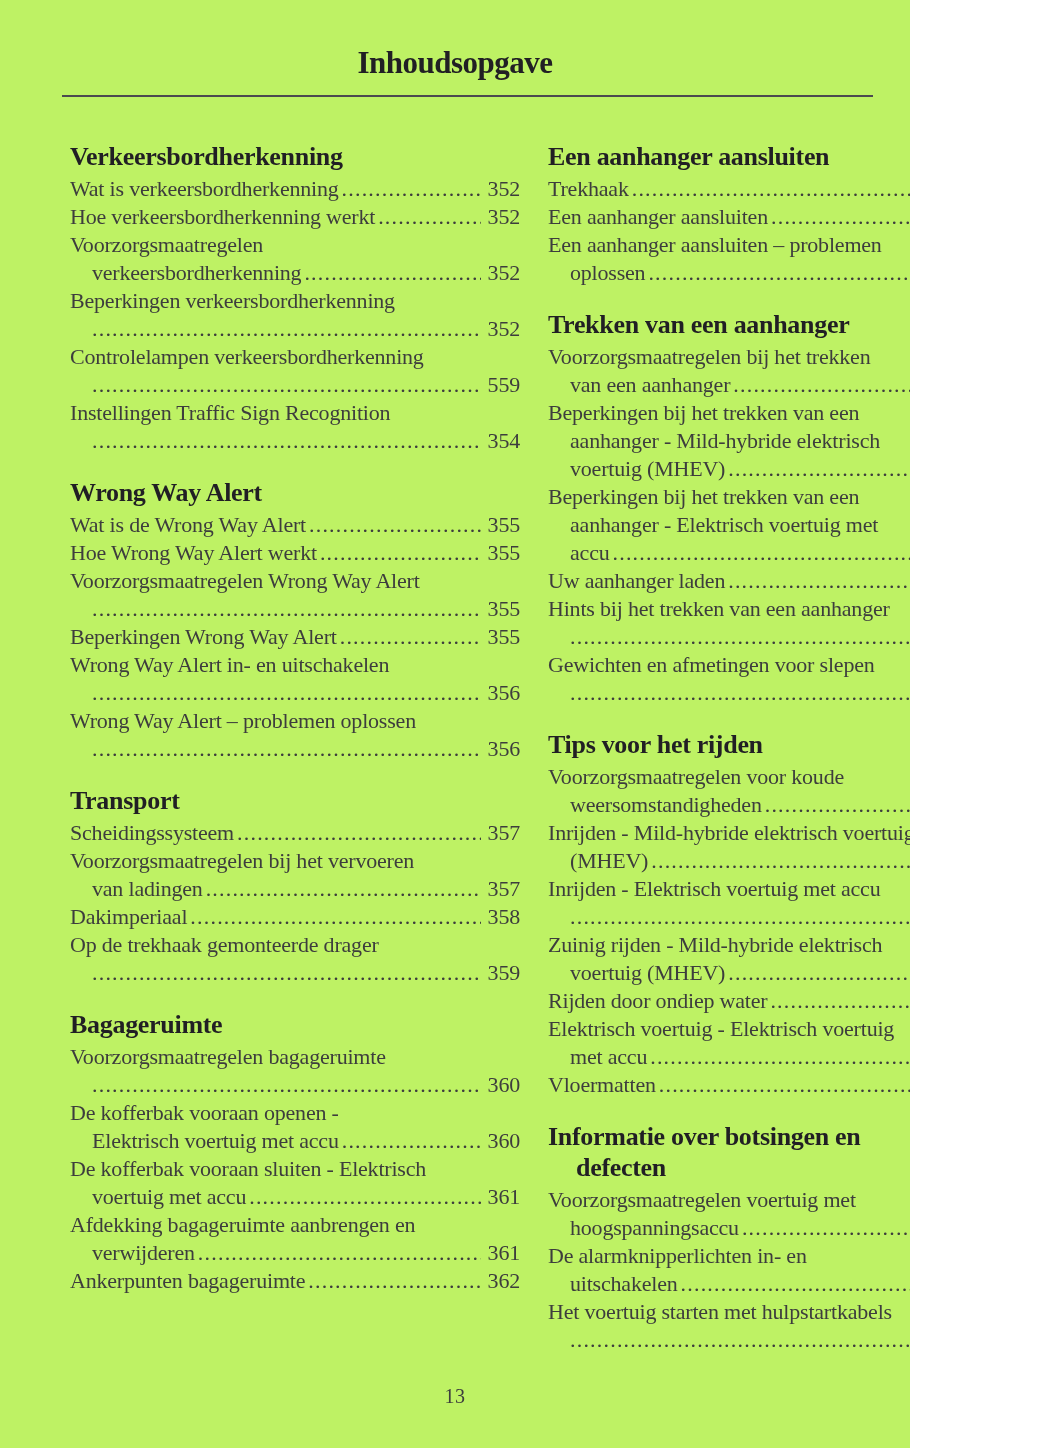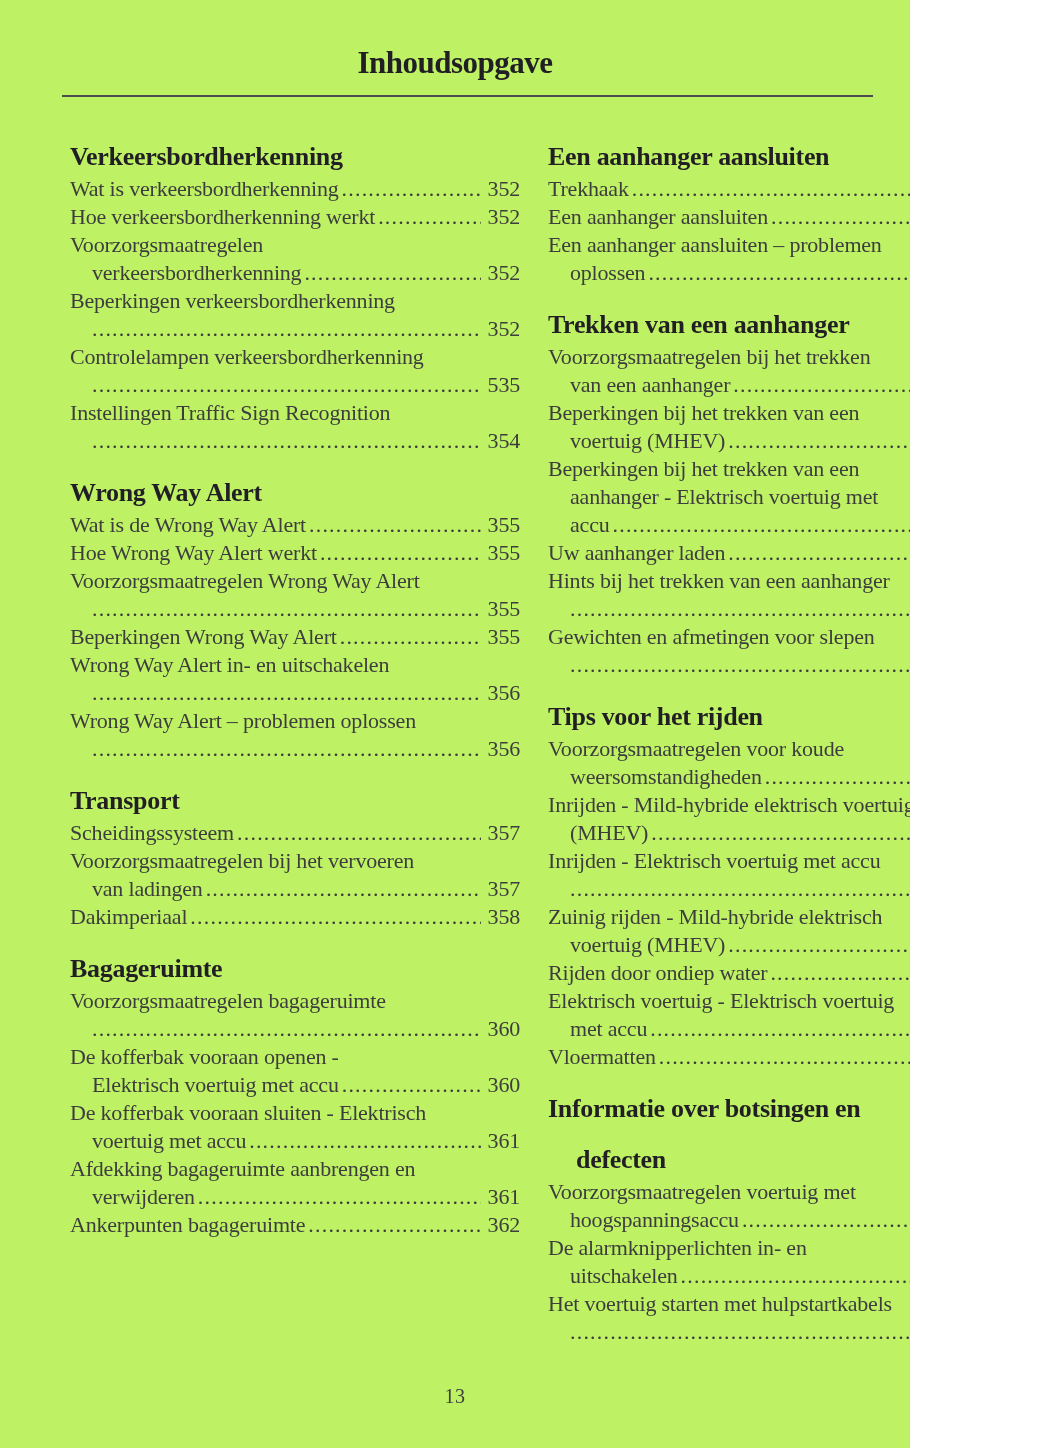--- a/index.html
+++ b/index.html
@@ -36,21 +36,21 @@
   .toc-section { margin-bottom: 22px; }
   .toc-section:last-child { margin-bottom: 0; }
   .section-title-line {
     font-size: 26px;
     line-height: 31px;
     font-weight: bold;
     letter-spacing: -0.3px;
     color: #211f24;
     white-space: nowrap;
   }
-  .section-title-line.indent { padding-left: 28px; margin-top: 20px; }
+  .section-title-line.indent { padding-left: 28px; }
   .title-block { margin-bottom: 3px; }
   .line {
     font-size: 22px;
     line-height: 28px;
     letter-spacing: -0.2px;
     white-space: nowrap;
   }
   .line.cont { padding-left: 22px; }
   .dotline { display: flex; align-items: baseline; }
   .dotline .label { white-space: nowrap; }
@@ -117,21 +117,21 @@
               <span class="label"></span>
               <span class="leader"></span>
               <span class="pnum">352</span>
             </div>
           </div>
           <div class="toc-entry">
             <div class="line">Controlelampen verkeersbordherkenning</div>
             <div class="line dotline cont">
               <span class="label"></span>
               <span class="leader"></span>
-              <span class="pnum">535</span>
+              <span class="pnum">559</span>
             </div>
           </div>
           <div class="toc-entry">
             <div class="line">Instellingen Traffic Sign Recognition</div>
             <div class="line dotline cont">
               <span class="label"></span>
               <span class="leader"></span>
               <span class="pnum">354</span>
             </div>
           </div>
@@ -203,20 +203,28 @@
               <span class="label has-text">van ladingen</span>
               <span class="leader"></span>
               <span class="pnum">357</span>
             </div>
           </div>
           <div class="toc-entry">
             <div class="line dotline">
               <span class="label has-text">Dakimperiaal</span>
               <span class="leader"></span>
               <span class="pnum">358</span>
+            </div>
+          </div>
+          <div class="toc-entry">
+            <div class="line">Op de trekhaak gemonteerde drager</div>
+            <div class="line dotline cont">
+              <span class="label"></span>
+              <span class="leader"></span>
+              <span class="pnum">359</span>
             </div>
           </div>
         </div>
         <div class="toc-section">
           <div class="title-block">
             <div class="section-title-line">Bagageruimte</div>
           </div>
           <div class="toc-entry">
             <div class="line">Voorzorgsmaatregelen bagageruimte</div>
             <div class="line dotline cont">
@@ -293,20 +301,21 @@
           <div class="toc-entry">
             <div class="line">Voorzorgsmaatregelen bij het trekken</div>
             <div class="line dotline cont">
               <span class="label has-text">van een aanhanger</span>
               <span class="leader"></span>
               <span class="pnum">368</span>
             </div>
           </div>
           <div class="toc-entry">
             <div class="line">Beperkingen bij het trekken van een</div>
+            <div class="line cont">aanhanger - Mild-hybride elektrisch</div>
             <div class="line dotline cont">
               <span class="label has-text">voertuig (MHEV)</span>
               <span class="leader"></span>
               <span class="pnum">368</span>
             </div>
           </div>
           <div class="toc-entry">
             <div class="line">Beperkingen bij het trekken van een</div>
             <div class="line cont">aanhanger - Elektrisch voertuig met</div>
             <div class="line dotline cont">

